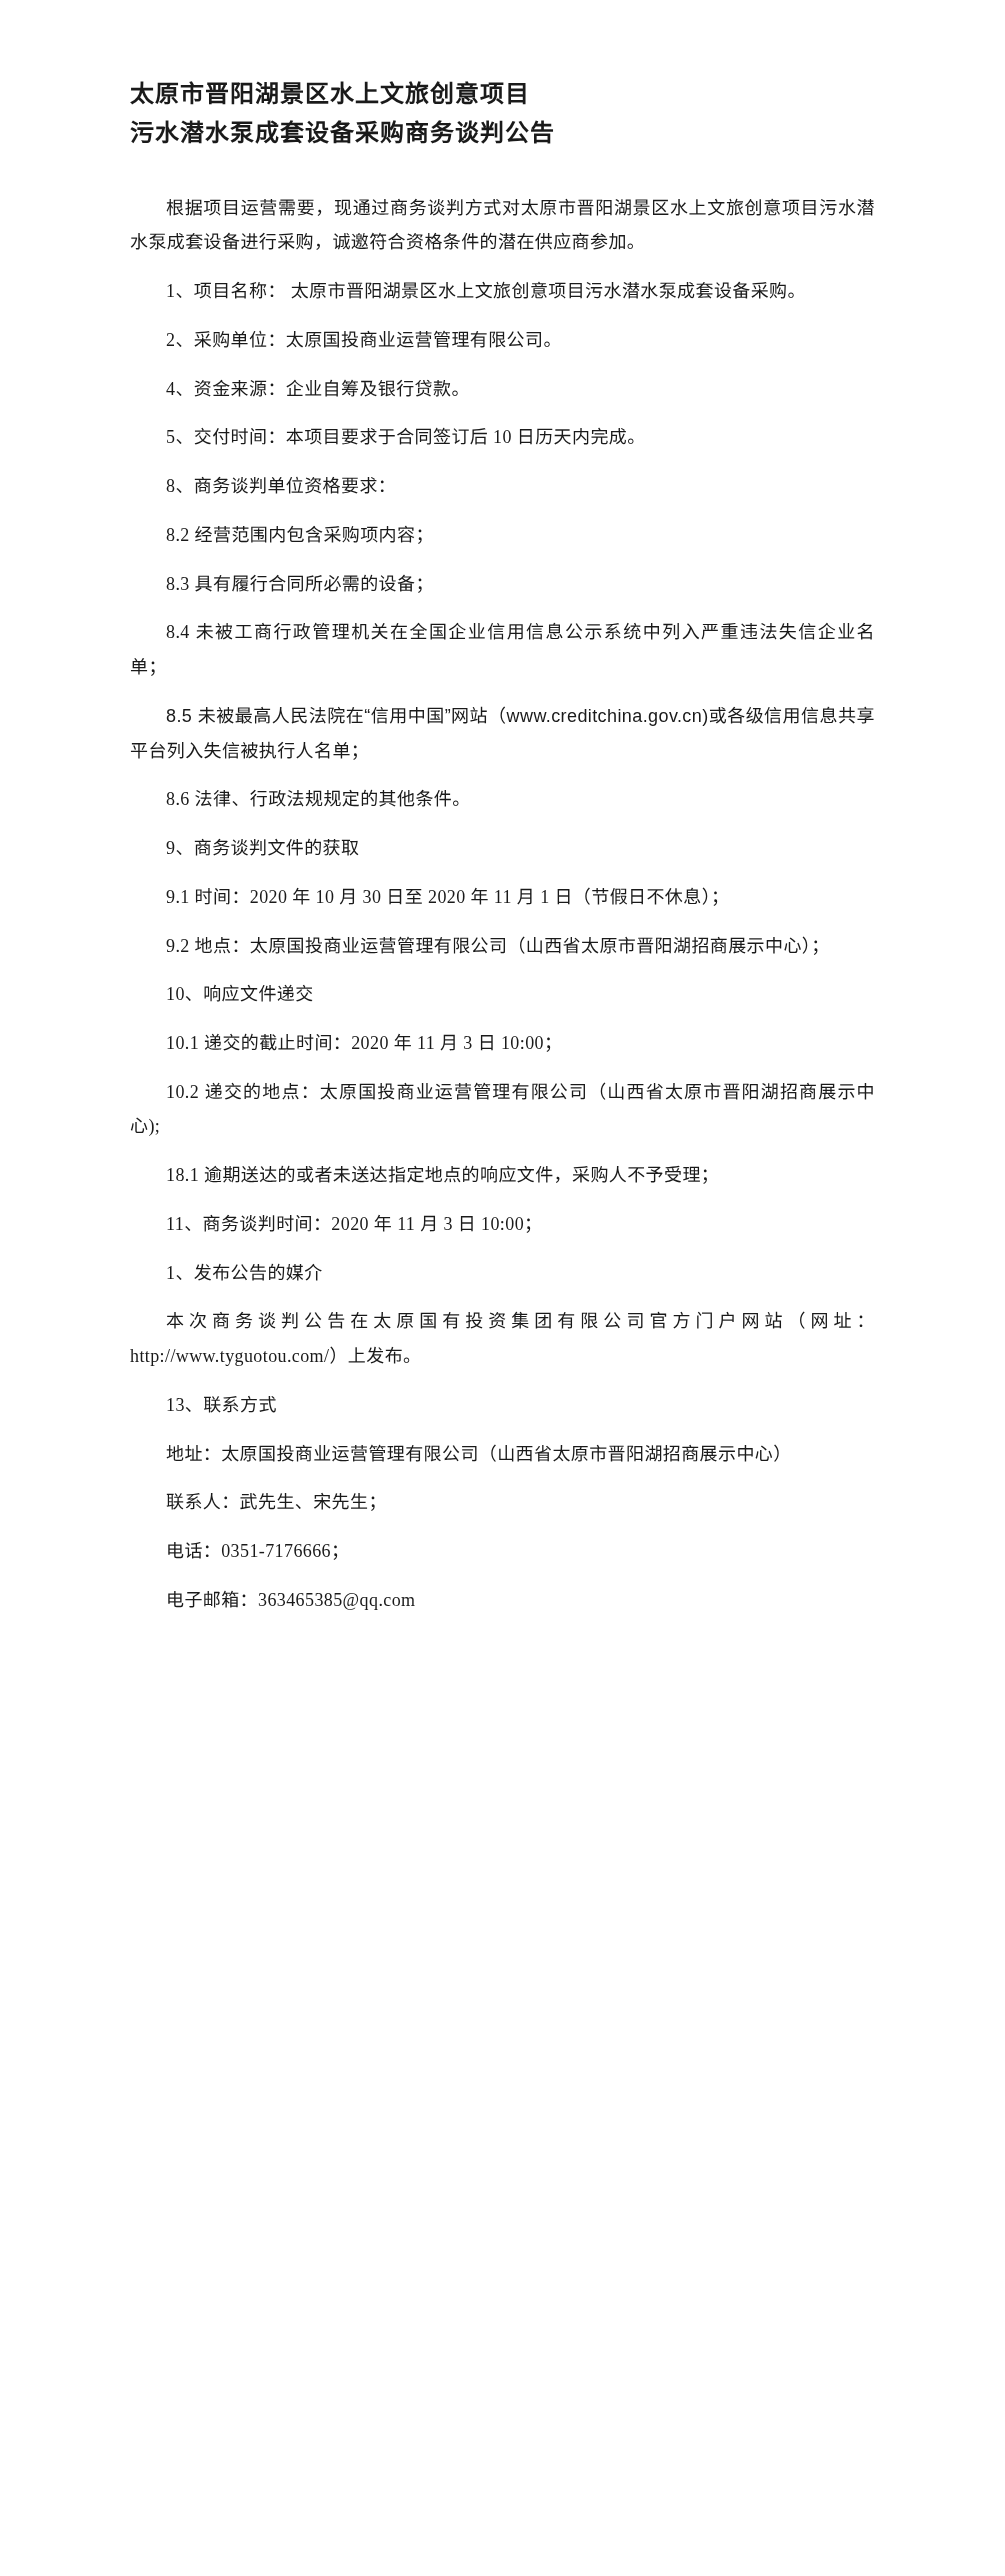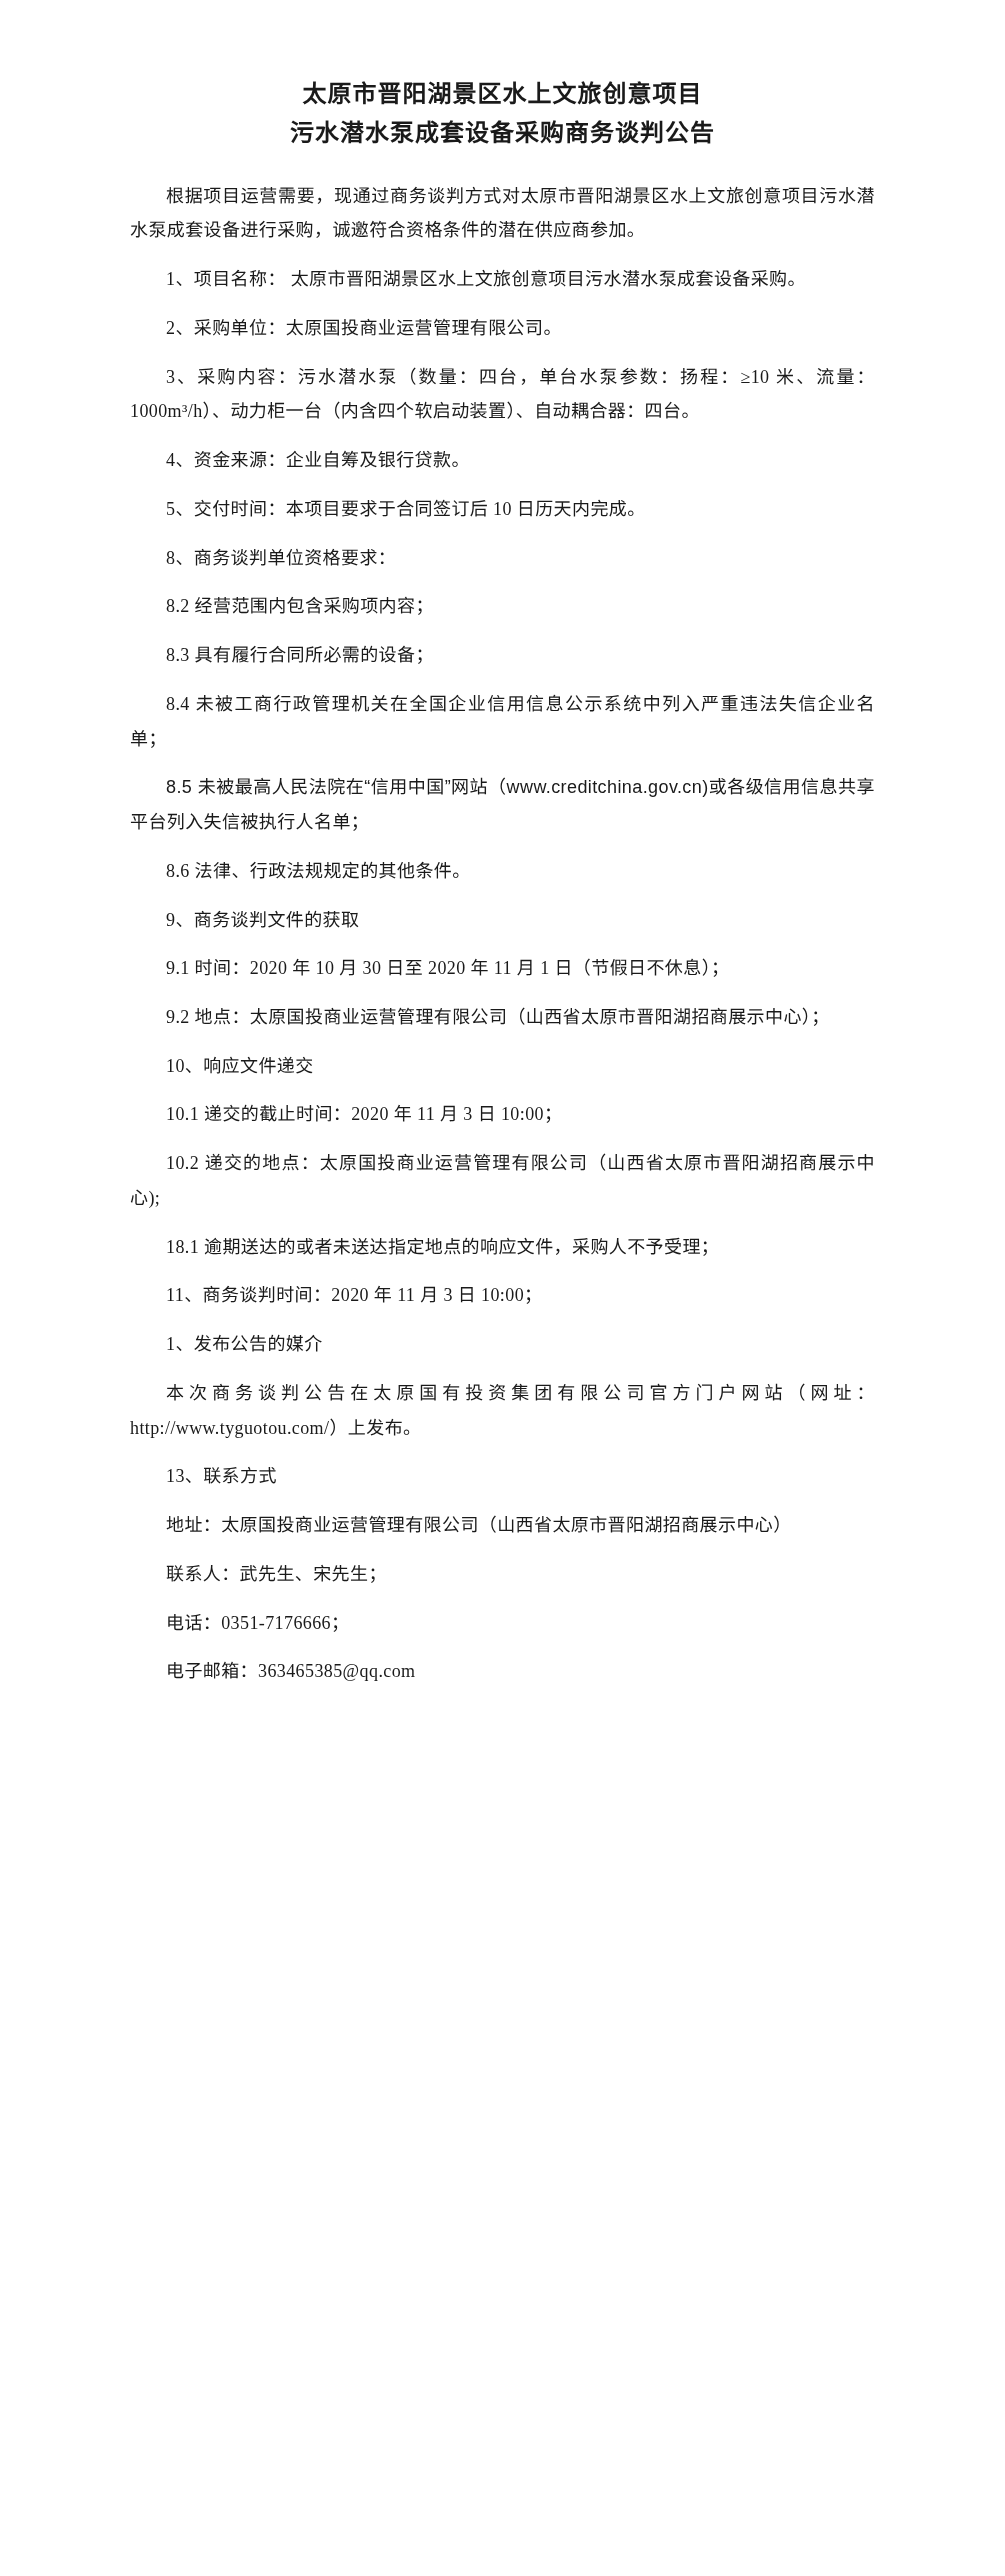--- a/index.html
+++ b/index.html
@@ -14,33 +14,32 @@
     color: #1a1a1a;
   }
   .page {
     width: 1005px;
     min-height: 2576px;
     box-sizing: border-box;
     padding: 75px 130px 38px 130px;
     background: #ffffff;
   }
   .doc-title {
-    text-align: center;
     font-weight: bold;
     font-size: 24px;
     line-height: 1.62;
     letter-spacing: 1px;
     margin: 0 0 6.3px 0;
     font-family: "Liberation Serif", "DejaVu Serif", serif;
   }
   .doc-title .line {
     display: block;
   }
   .body-block {
-    margin-top: 26px;
+    margin-top: 38px;
   }
   p.para {
     margin: 0 0 14px 0;
     font-size: 18px;
     line-height: 1.93;
     text-align: justify;
     text-justify: inter-ideograph;
     letter-spacing: 0.4px;
     text-indent: 2em;
   }
@@ -56,21 +55,20 @@
 
   <h1 class="doc-title">
     <span class="line">太原市晋阳湖景区水上文旅创意项目</span>
     <span class="line">污水潜水泵成套设备采购商务谈判公告</span>
   </h1>
 
   <div class="body-block">
     <p class="para">根据项目运营需要，现通过商务谈判方式对太原市晋阳湖景区水上文旅创意项目污水潜水泵成套设备进行采购，诚邀符合资格条件的潜在供应商参加。</p>
     <p class="para">1、项目名称： 太原市晋阳湖景区水上文旅创意项目污水潜水泵成套设备采购。</p>
     <p class="para">2、采购单位：太原国投商业运营管理有限公司。</p>
-    <p class="para">3、采购内容：污水潜水泵（数量：四台，单台水泵参数：扬程：≥10 米、流量：1000m³/h）、动力柜一台（内含四个软启动装置）、自动耦合器：四台。</p>
     <p class="para">4、资金来源：企业自筹及银行贷款。</p>
     <p class="para">5、交付时间：本项目要求于合同签订后 10 日历天内完成。</p>
     <p class="para">8、商务谈判单位资格要求：</p>
     <p class="para">8.2 经营范围内包含采购项内容；</p>
     <p class="para">8.3 具有履行合同所必需的设备；</p>
     <p class="para">8.4 未被工商行政管理机关在全国企业信用信息公示系统中列入严重违法失信企业名单；</p>
     <p class="para mono-inline">8.5 未被最高人民法院在“信用中国”网站（www.creditchina.gov.cn)或各级信用信息共享平台列入失信被执行人名单；</p>
     <p class="para">8.6 法律、行政法规规定的其他条件。</p>
     <p class="para">9、商务谈判文件的获取</p>
     <p class="para">9.1 时间：2020 年 10 月 30 日至 2020 年 11 月 1 日（节假日不休息）；</p>

